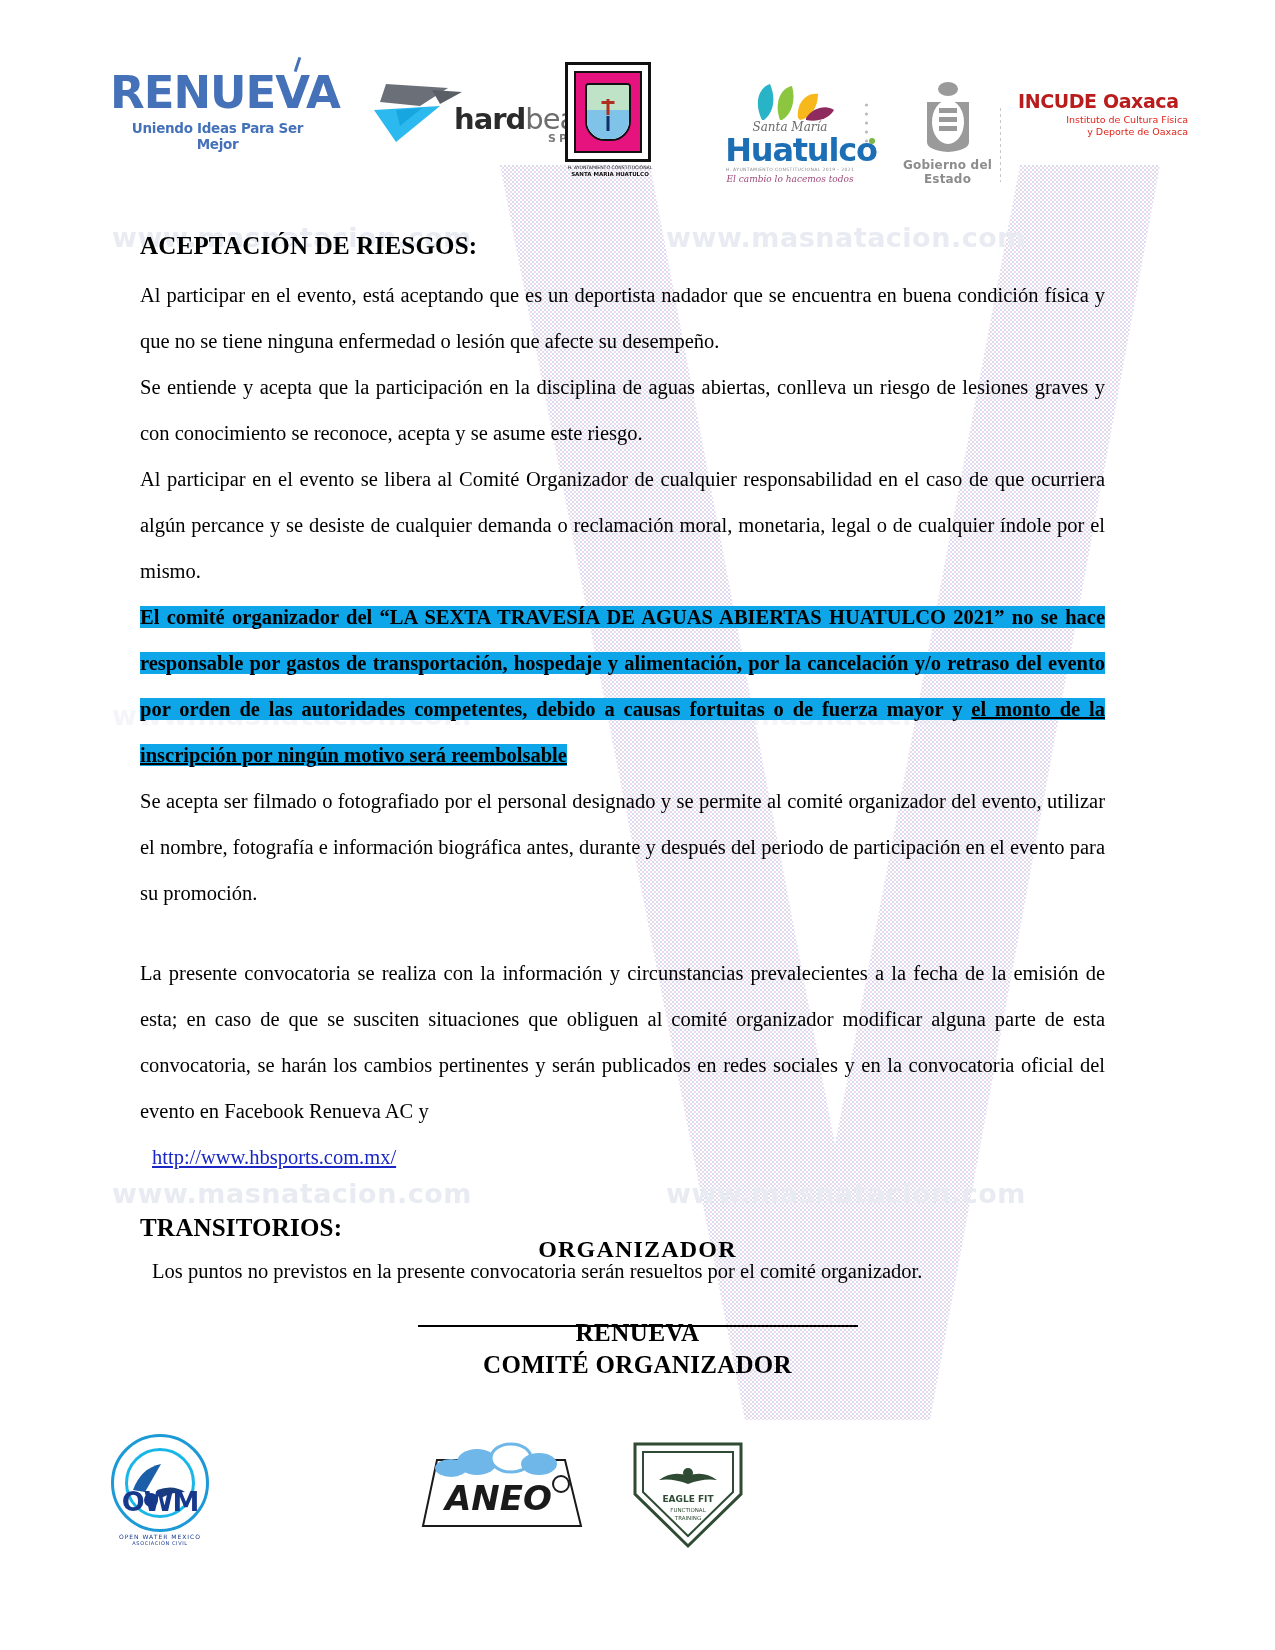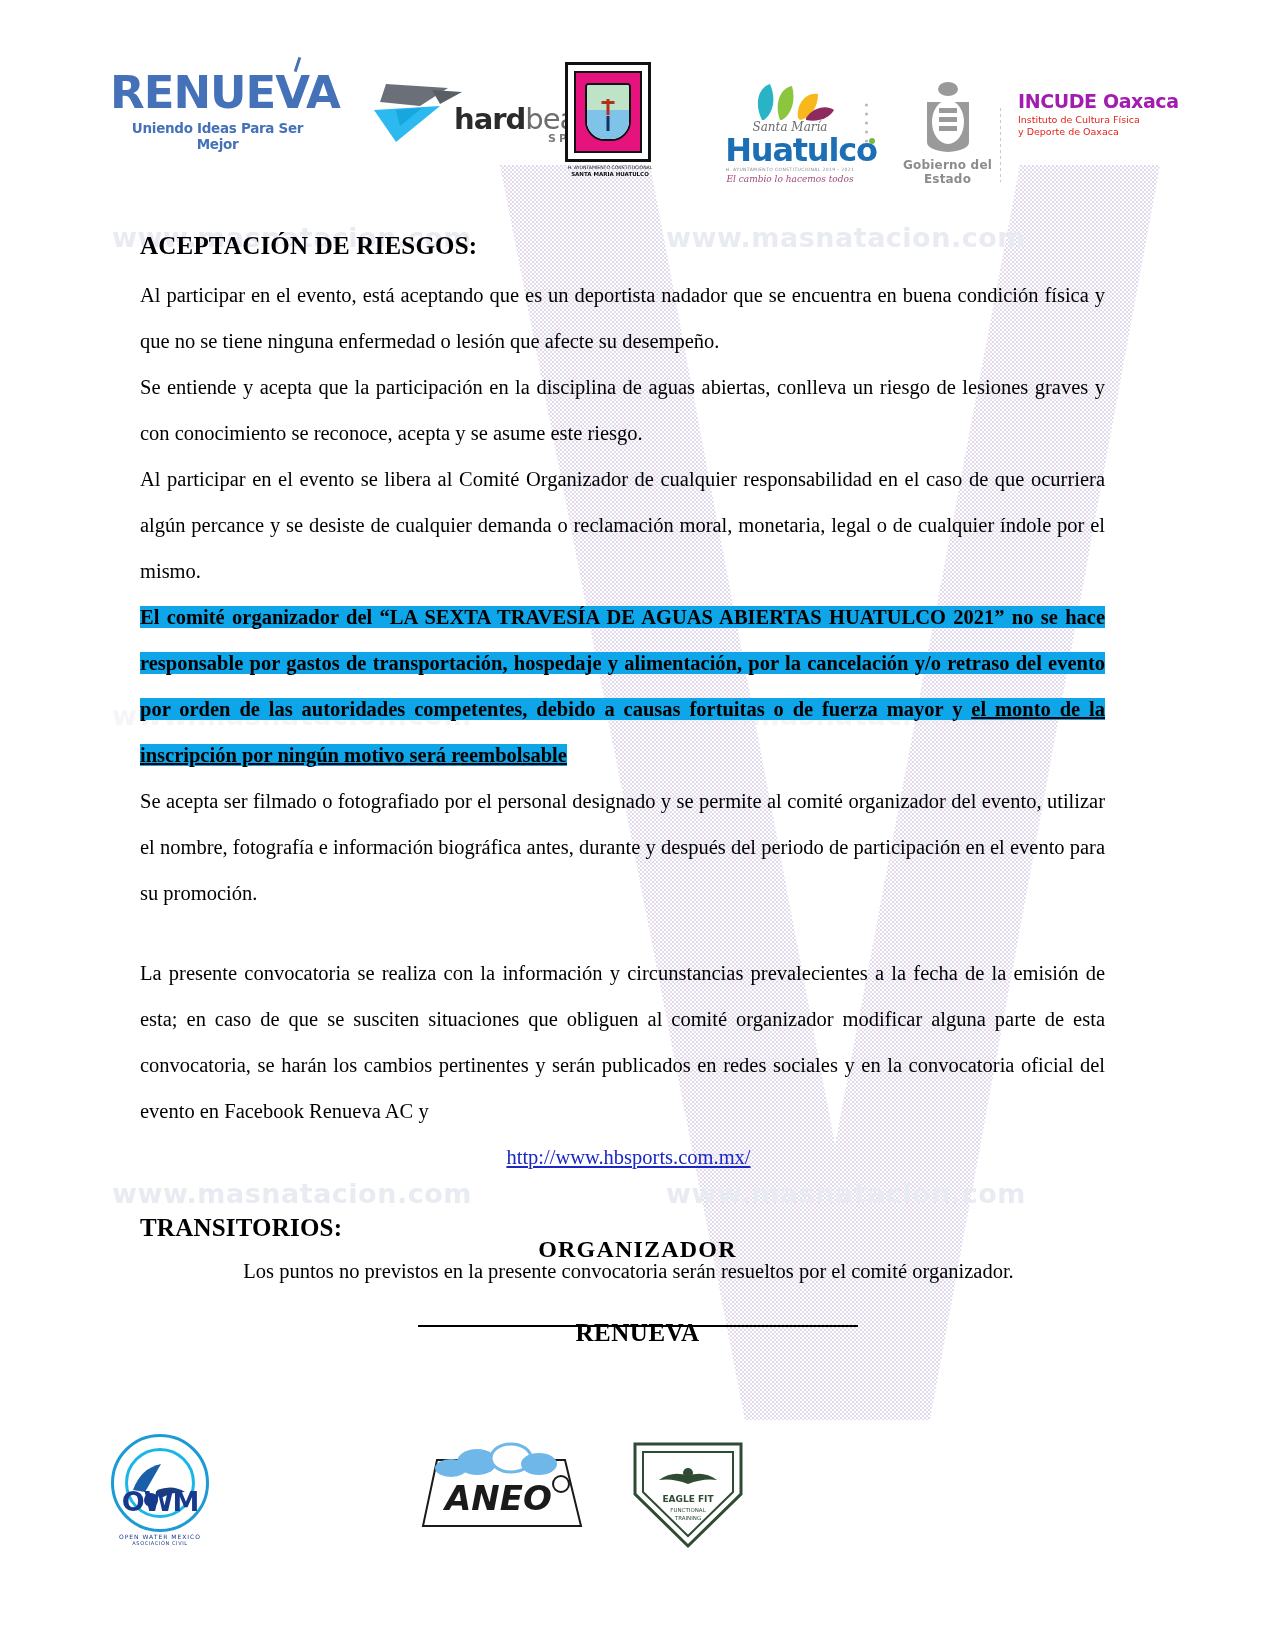--- a/index.html
+++ b/index.html
@@ -142,25 +142,25 @@
   }
   .gob-divider{
     position:absolute;left:1000px;top:56px;width:1px;height:74px;
     background:repeating-linear-gradient(to bottom,#c9c9c9 0 3px,transparent 3px 6px);
   }
 
   
   .incude{left:1018px;top:38px;width:170px;}
   .inc-title{
     font-family:"DejaVu Sans", sans-serif;font-weight:700;font-size:19px;
-    color:#a21caf;letter-spacing:-.4px;
+    color:#b91c1c;letter-spacing:-.4px;
   }
   .inc-sub{
     font-family:"DejaVu Sans", sans-serif;font-size:9.5px;color:#e2231a;
-    line-height:1.25;margin-top:2px;
+    line-height:1.25;margin-top:2px;text-align:right;
   }
 
   
   .content{
     position:absolute;
     left:140px;top:232px;width:965px;
     z-index:2;
   }
   h1.section{
     font-family:"Liberation Serif", serif;
@@ -169,21 +169,21 @@
   }
   h1.section.t2{margin-top:34px;margin-bottom:6px;}
   p.para{
     font-size:20.5px;
     line-height:46px;
     text-align:justify;
     margin:0 0 0 0;
     color:#000;
     hyphens:none;
   }
-  p.para.plain{text-align:center;margin-left:12px;}
+  p.para.plain{text-align:left;margin-left:12px;}
   .hl{
     background:#0ea5e9;
     font-weight:700;
     box-decoration-break:clone;
     -webkit-box-decoration-break:clone;
   }
   .hl u{text-decoration:underline;text-decoration-thickness:2px;}
   a.link{
     color:#1a27c4;text-decoration:underline;font-size:20.5px;
   }
@@ -387,20 +387,21 @@
 
     <h1 class="section t2">TRANSITORIOS:</h1>
     <p class="para plain">Los puntos no previstos en la presente convocatoria serán resueltos por el comité organizador.</p>
 
   </div>
 
   <div class="sig">
     <div class="atent">ORGANIZADOR</div>
     <div class="ruleline"></div>
     <div class="name">RENUEVA</div>
+    <div class="role">COMITÉ ORGANIZADOR</div>
   </div>
 
   <div class="footer">
 
     <div class="f-logo owm">
       <div class="owm-ring">
         <svg width="92" height="92" viewBox="0 0 92 92" xmlns="http://www.w3.org/2000/svg" style="position:absolute;left:-3px;top:-3px">
           <path d="M22 56 Q30 34 50 30 Q42 44 34 58 Z" fill="#1b5fa8"></path>
           <circle cx="40" cy="66" r="7" fill="#16398c"></circle>
           <path d="M46 56 Q62 50 74 58 Q60 58 50 64 Z" fill="#1a3d7c"></path>

